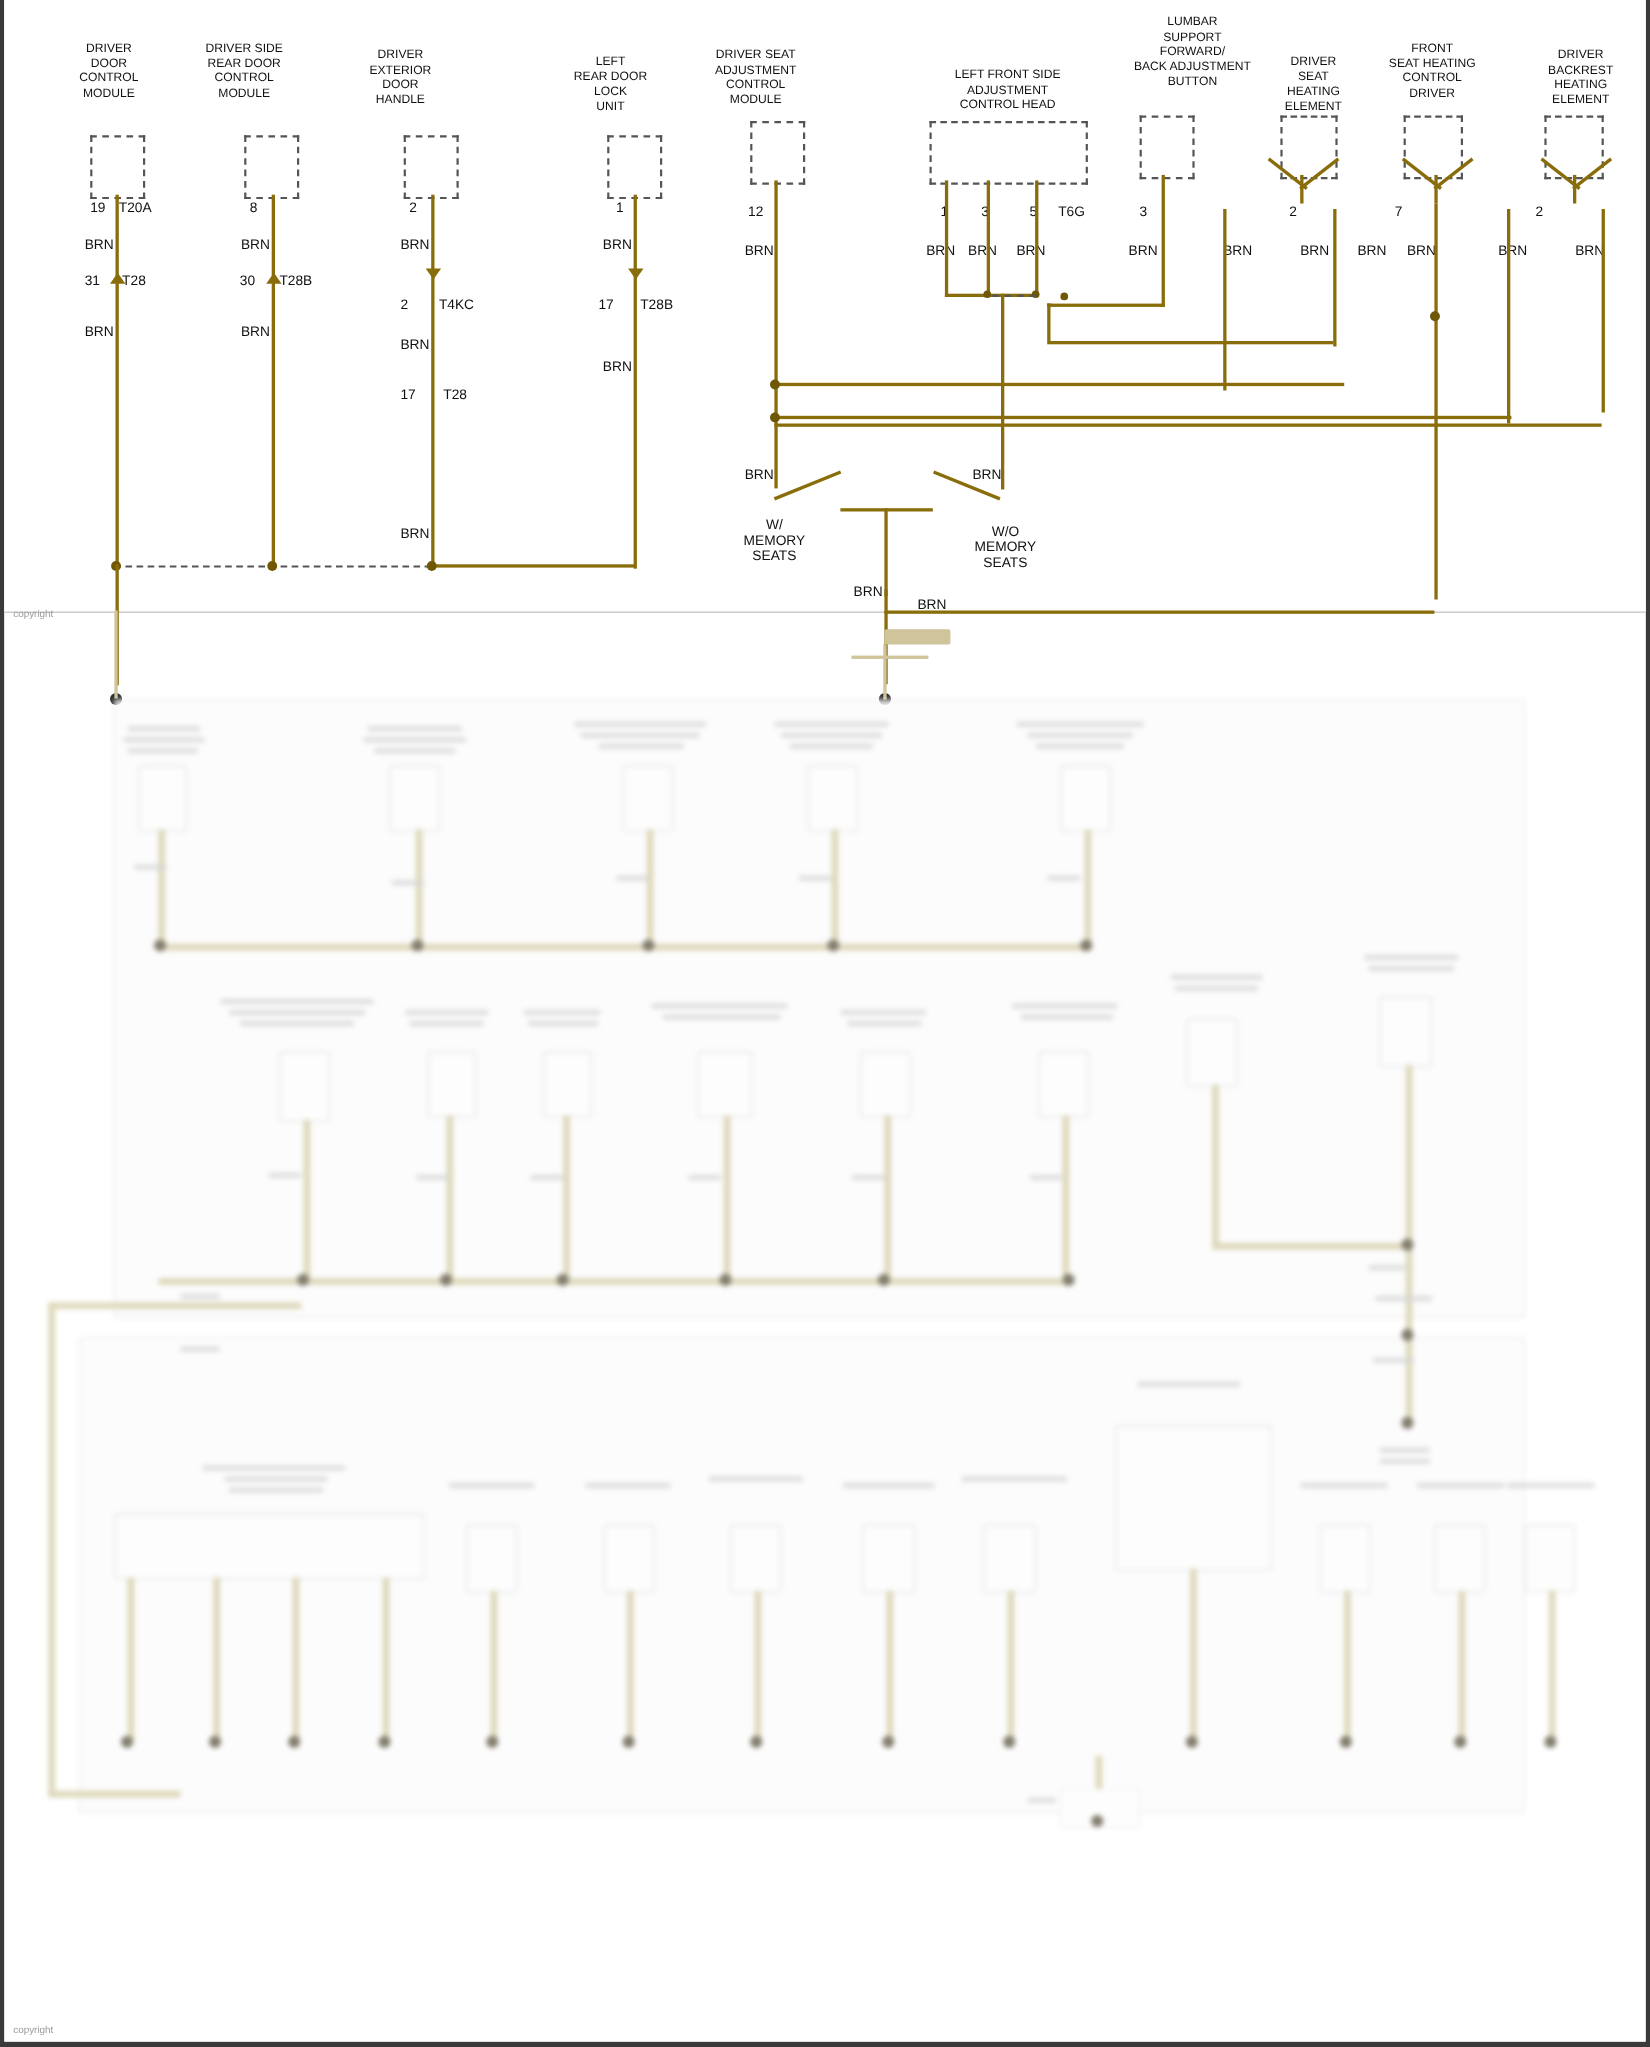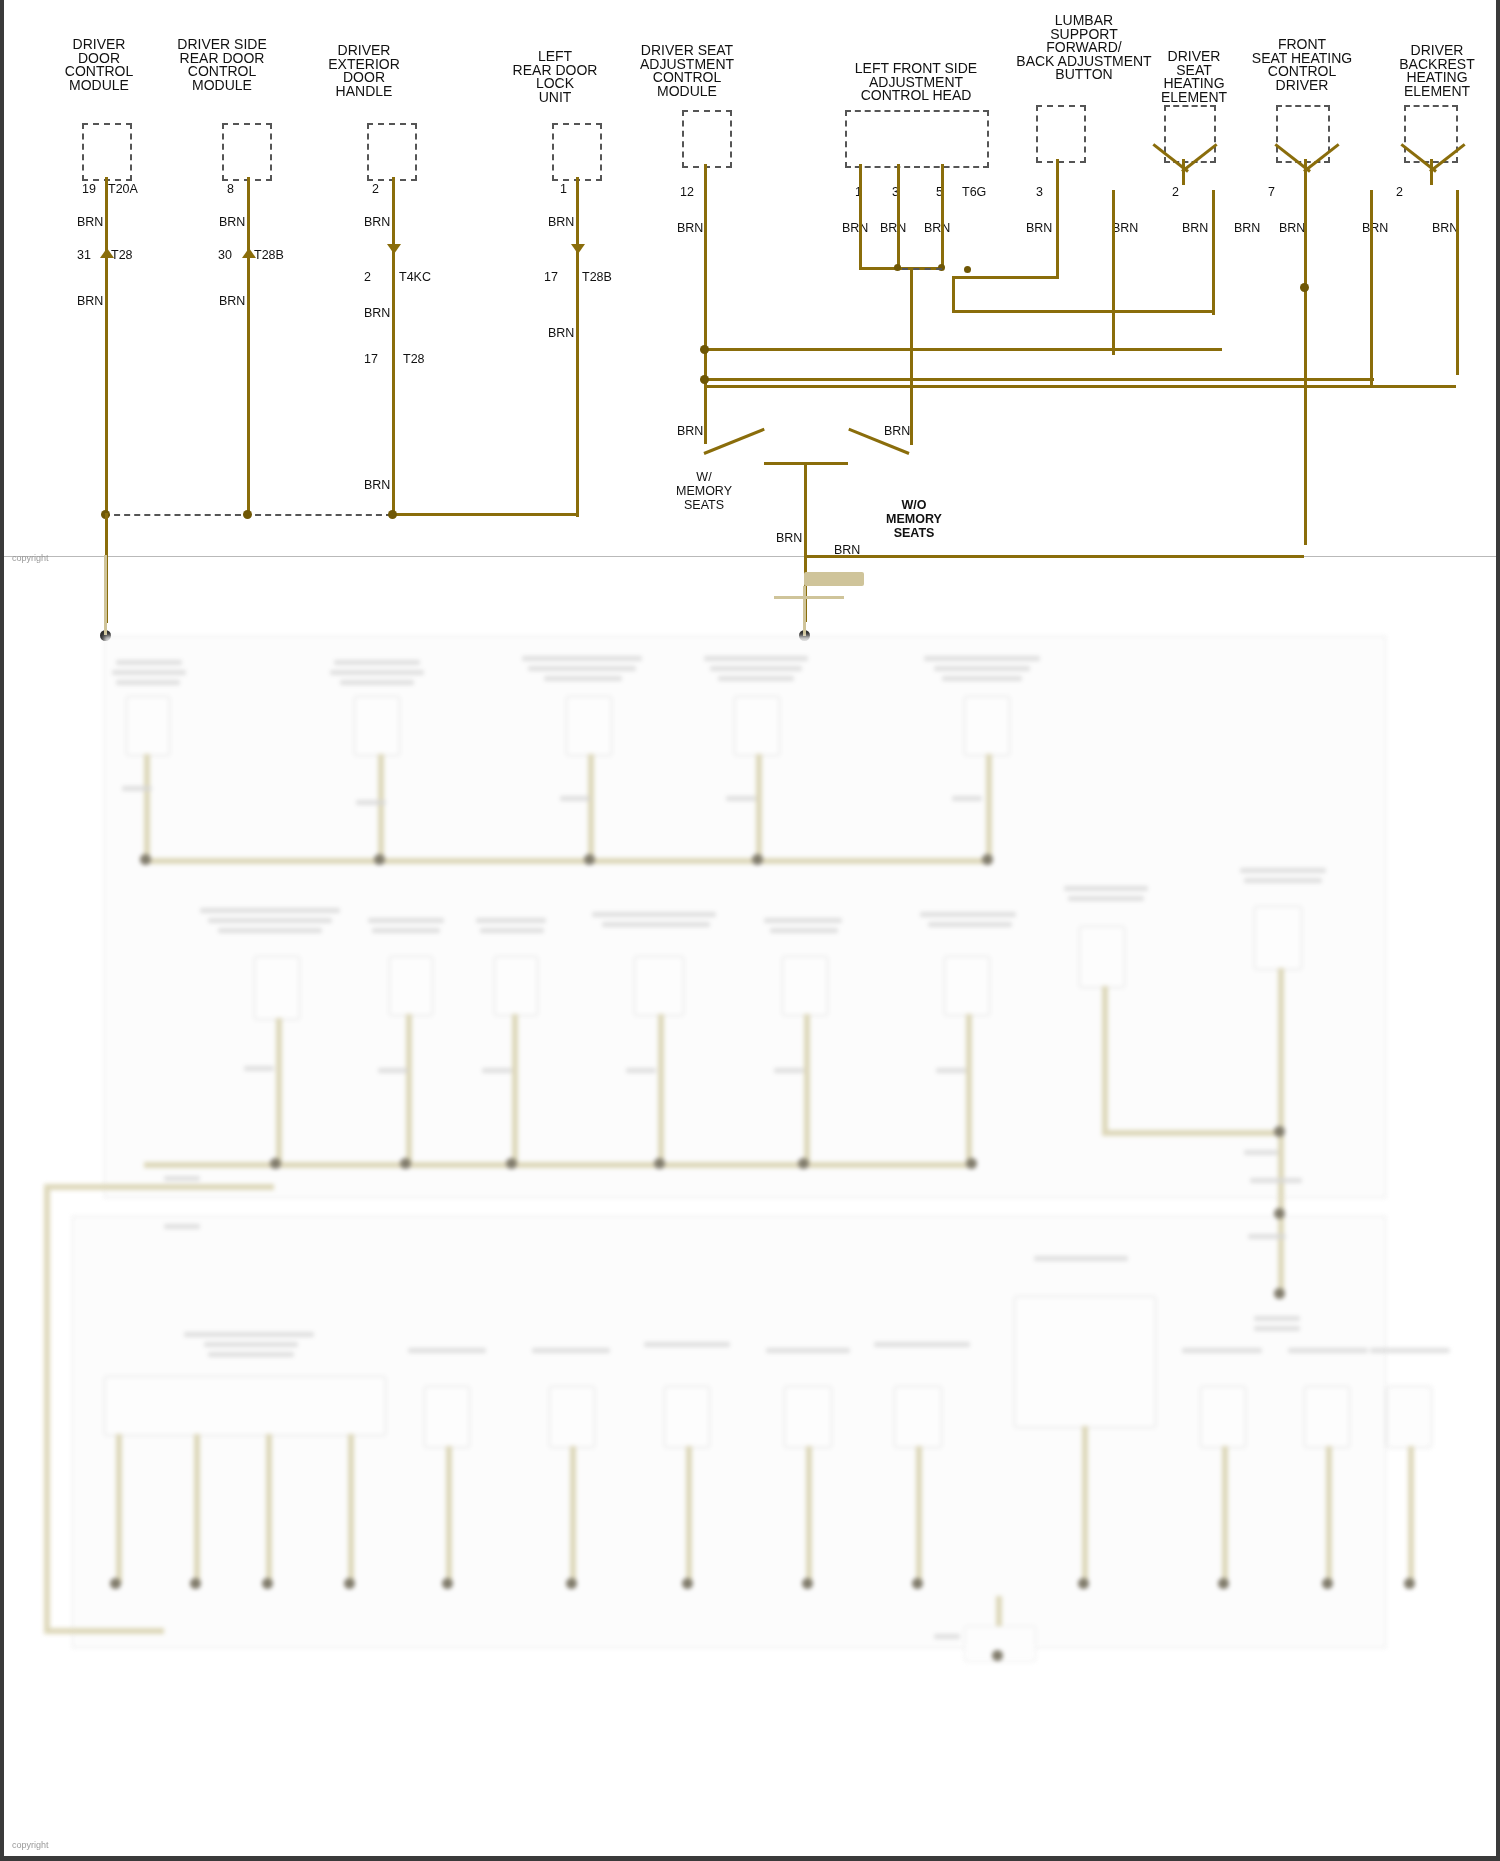--- a/index.html
+++ b/index.html
@@ -78,21 +78,21 @@
     border-radius: 50%;
     background: #2d2d2d;
   }
   .box-dashed {
     position: absolute;
     border: 2px dashed #555;
     background: transparent;
   }
   .label {
     position: absolute;
-    font-size: 14px;
+    font-size: 11px;
     line-height: 13.5px;
     color: #111;
     text-align: center;
     white-space: pre-line;
   }
   .pin {
     position: absolute;
     font-size: 12.5px;
     color: #111;
     white-space: nowrap;
@@ -348,21 +348,21 @@
       <div class="wire h" style="left:948px; top:310px; width:260px;"></div>
       <div class="dot" style="left:696px; top:345px;"></div>
       <div class="dot" style="left:696px; top:375px;"></div>
 
       <div class="wire" style="left:700px; top:452px; width:65px; height:3px; transform:rotate(-22deg); transform-origin:left center;"></div>
       <div class="wire" style="left:840px; top:452px; width:65px; height:3px; transform:rotate(22deg); transform-origin:right center;"></div>
       <div class="wire h" style="left:760px; top:462px; width:84px;"></div>
       <div class="note" style="left:630px; top:470px; width:140px;">W/
 MEMORY
 SEATS</div>
-      <div class="note" style="left:840px; top:498px; width:140px;font-weight:bold;">W/O
+      <div class="note" style="left:840px; top:476px; width:140px;">W/O
 MEMORY
 SEATS</div>
 
       <div class="wire v" style="left:800px; top:462px; height:80px;"></div>
 
       <div class="brn" style="left:772px; top:531px;">BRN</div>
       <div class="brn" style="left:830px; top:543px;">BRN</div>
     </div>
 
     <div class="wire v" style="left:800px; top:536px; height:86px;"></div>

